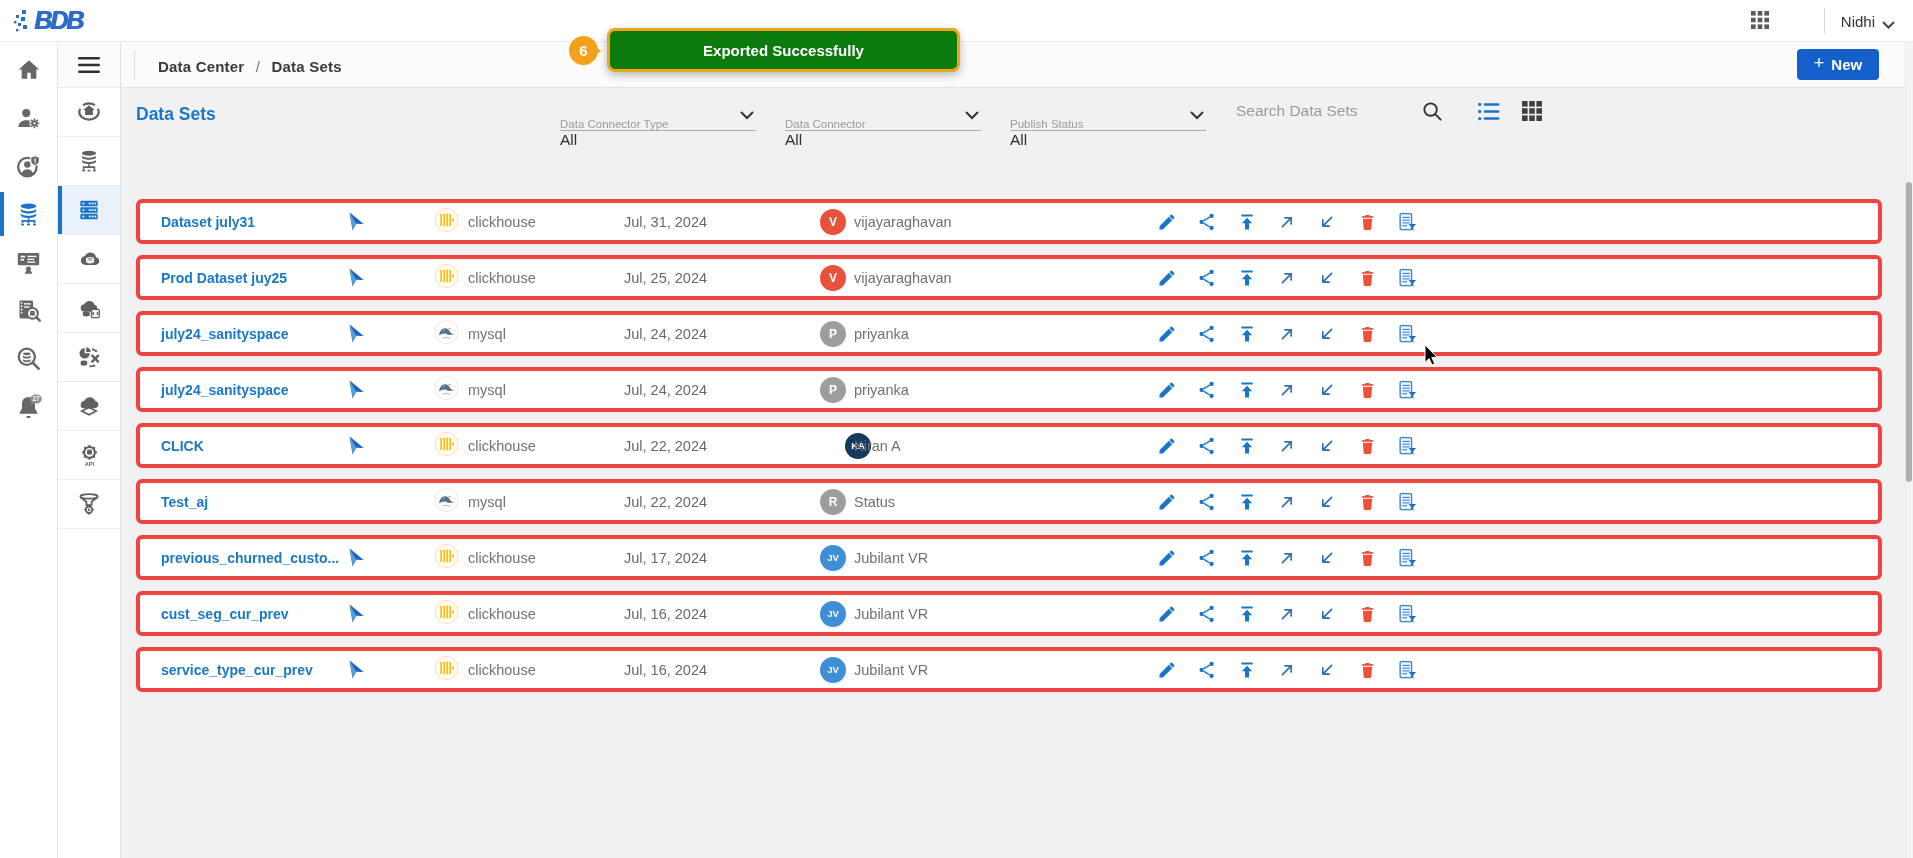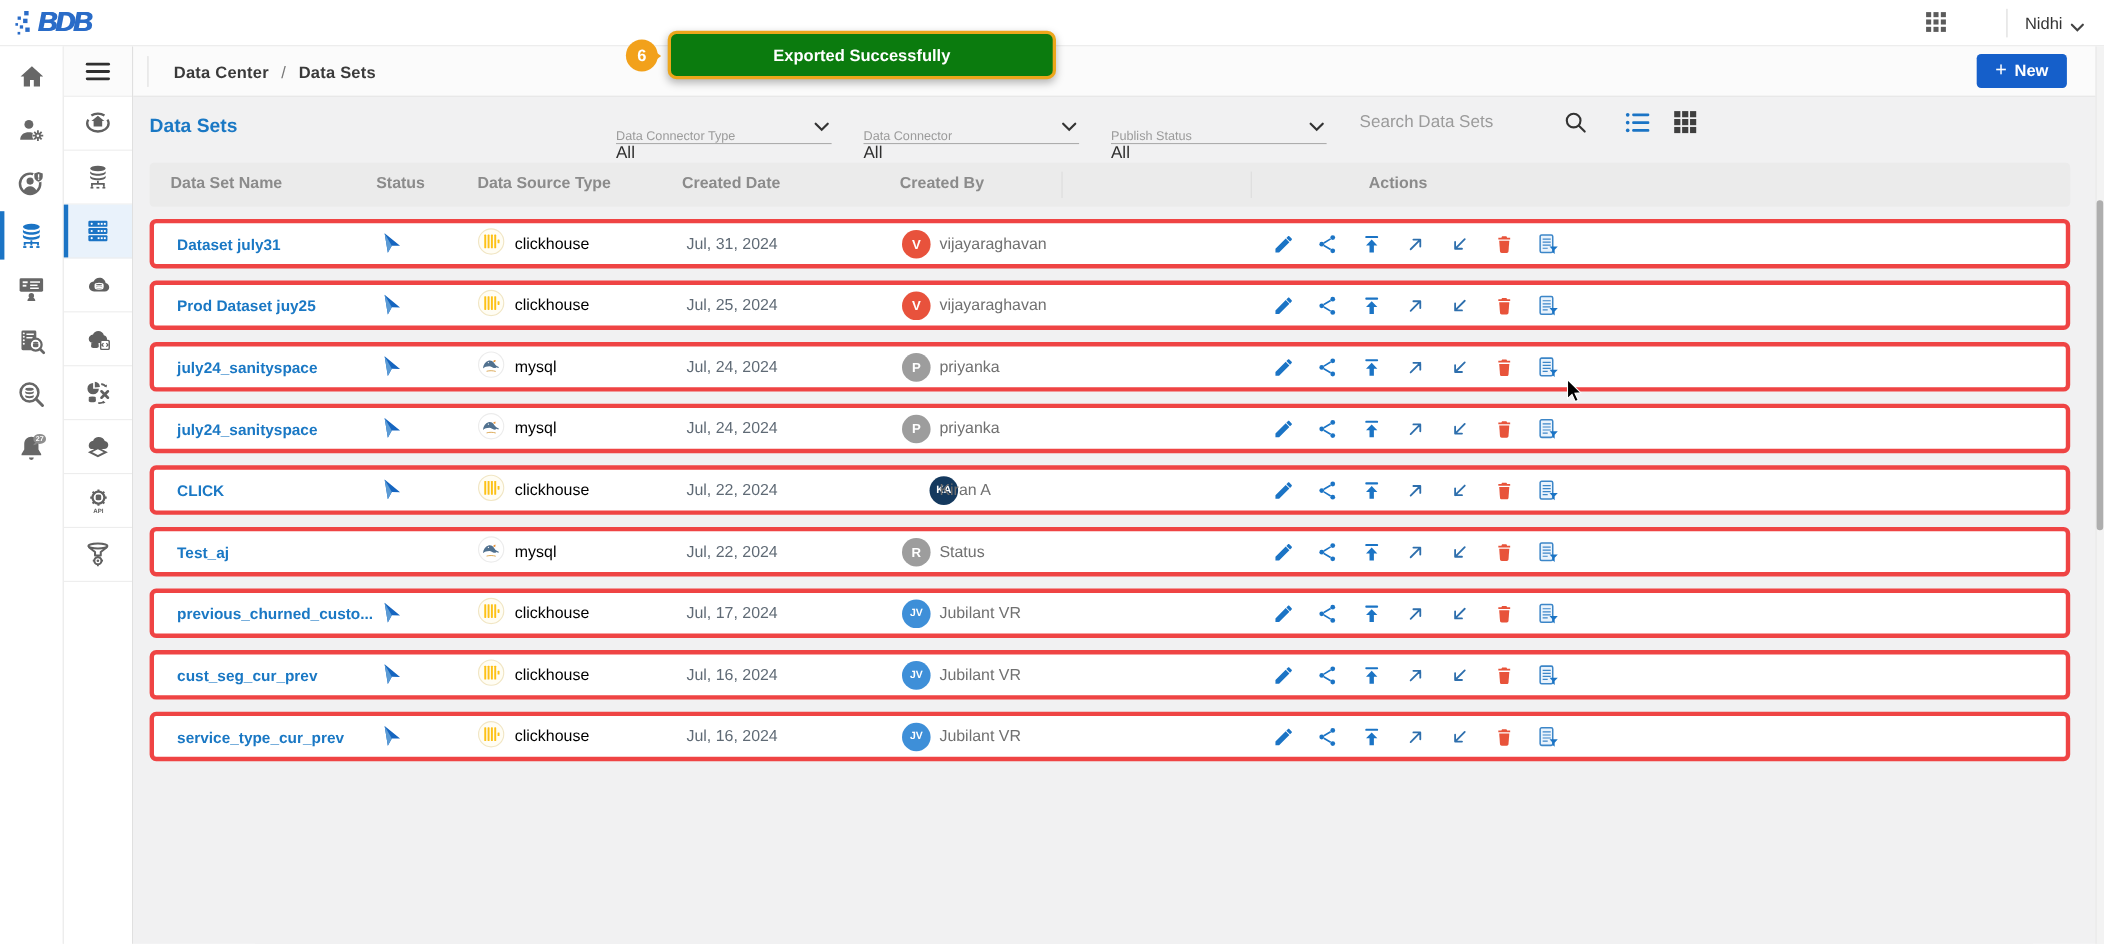--- a/index.html
+++ b/index.html
@@ -80,21 +80,21 @@
   
   .rows { position:absolute; left:15px; top:111px; width:1746px;
     display:flex; flex-direction:column; gap:11px; }
   .row-card { position:relative; height:45px; background:#fff;
     border:4px solid #ef4444; border-radius:6px; }
   .row-card > * { position:absolute; top:50%; transform:translateY(-50%); }
   .ds-name { left:21px; font-size:14px; font-weight:bold; color:#1a78c4;
     cursor:pointer; white-space:nowrap; }
   .status-wrap { left:202px; width:24px; text-align:center; }
   .src-icon { left:294px; }
-  .src-label { left:328px; font-size:14.5px; color:#000000; }
+  .src-label { left:328px; font-size:14.5px; color:#737373; }
   .row-date { left:484px; font-size:14.5px; color:#5f6a75; }
   .avatar { left:680px; width:26px; height:26px; border-radius:50%;
     color:#fff; display:flex; align-items:center; justify-content:center;
     font-weight:bold; }
   .by-name { left:714px; font-size:14.5px; color:#707070; }
   .actions { left:1014px; width:266px; display:flex; justify-content:space-between;
     align-items:center; }
   .actions .icon-btn { width:26px; height:26px; display:flex; align-items:center;
     justify-content:center; }
 
@@ -469,30 +469,20 @@
           <rect x="1" y="8.2" width="5.6" height="5.6"></rect>
           <rect x="8.2" y="8.2" width="5.6" height="5.6"></rect>
           <rect x="15.4" y="8.2" width="5.6" height="5.6"></rect>
           <rect x="1" y="15.4" width="5.6" height="5.6"></rect>
           <rect x="8.2" y="15.4" width="5.6" height="5.6"></rect>
           <rect x="15.4" y="15.4" width="5.6" height="5.6"></rect>
         </g>
       </svg>
   </button>
 
-  <div class="thead">
-    <span style="left:19px">Data Set Name</span>
-    <span style="left:206px">Status</span>
-    <span style="left:298px">Data Source Type</span>
-    <span style="left:484px">Created Date</span>
-    <span style="left:682px">Created By</span>
-    <span style="left:1085px;width:100px;text-align:center">Actions</span>
-    <div class="th-div" style="left:829px"></div>
-    <div class="th-div" style="left:1001px"></div>
-  </div>
 
   <div class="rows">
       <div class="row-card">
     <a class="ds-name">Dataset july31</a>
     <span class="status-wrap">
       <svg width="22" height="22" viewBox="0 0 24 24">
             <g transform="rotate(-30 12 12)">
               <path d="M12 2.5L19 21l-7-4.2L5 21z" fill="#1565c0"></path>
               <path d="M12 2.5v14.3L5 21z" fill="#5b9bd5"></path>
             </g>

